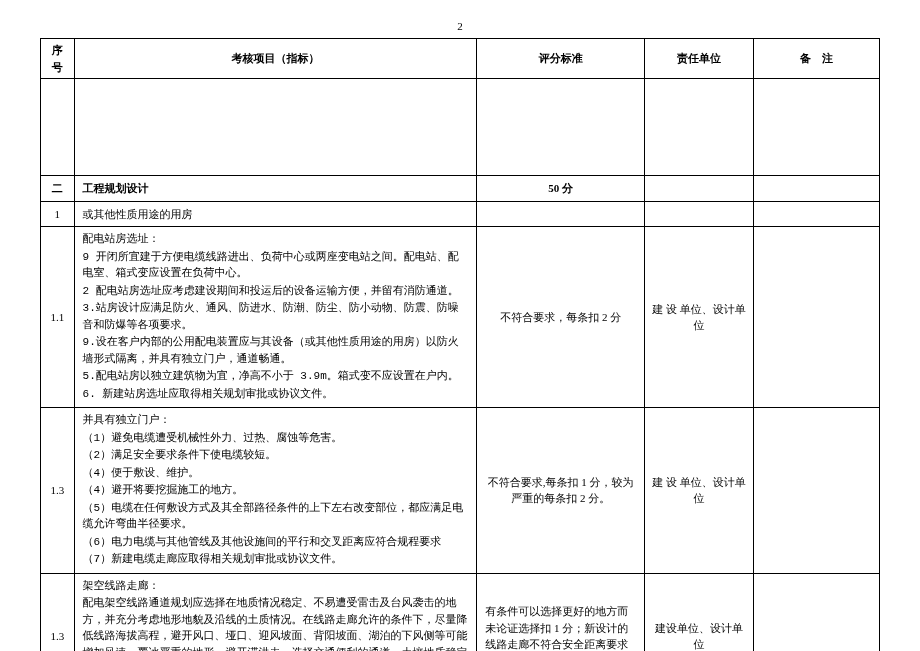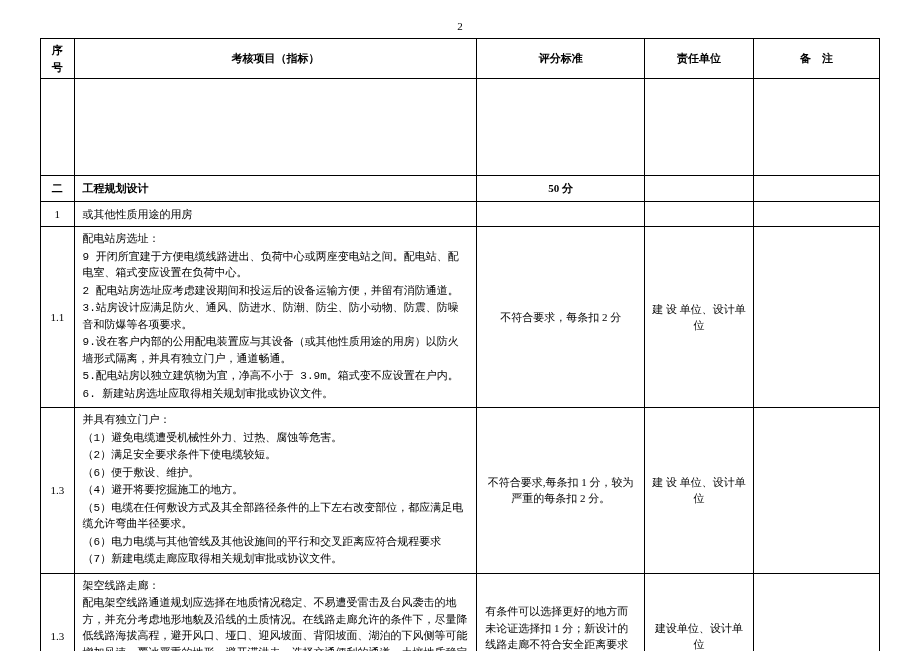--- a/index.html
+++ b/index.html
@@ -98,21 +98,21 @@
     <td class="center">不符合要求，每条扣 2 分</td>
     <td class="center">建 设 单位、设计单位</td>
     <td></td>
   </tr>
   <tr>
     <td class="center">1.3</td>
     <td class="content-cell">
       <p>并具有独立门户：</p>
       <p>（1）避免电缆遭受机械性外力、过热、腐蚀等危害。</p>
       <p>（2）满足安全要求条件下使电缆较短。</p>
-      <p>（6）便于敷设、维护。</p>
+      <p>（4）便于敷设、维护。</p>
       <p>（4）避开将要挖掘施工的地方。</p>
       <p>（5）电缆在任何敷设方式及其全部路径条件的上下左右改变部位，都应满足电缆允许弯曲半径要求。</p>
       <p>（6）电力电缆与其他管线及其他设施间的平行和交叉距离应符合规程要求</p>
       <p>（7）新建电缆走廊应取得相关规划审批或协议文件。</p>
     </td>
     <td class="center">不符合要求,每条扣 1 分，较为严重的每条扣 2 分。</td>
     <td class="center">建 设 单位、设计单位</td>
     <td></td>
   </tr>
   <tr>

